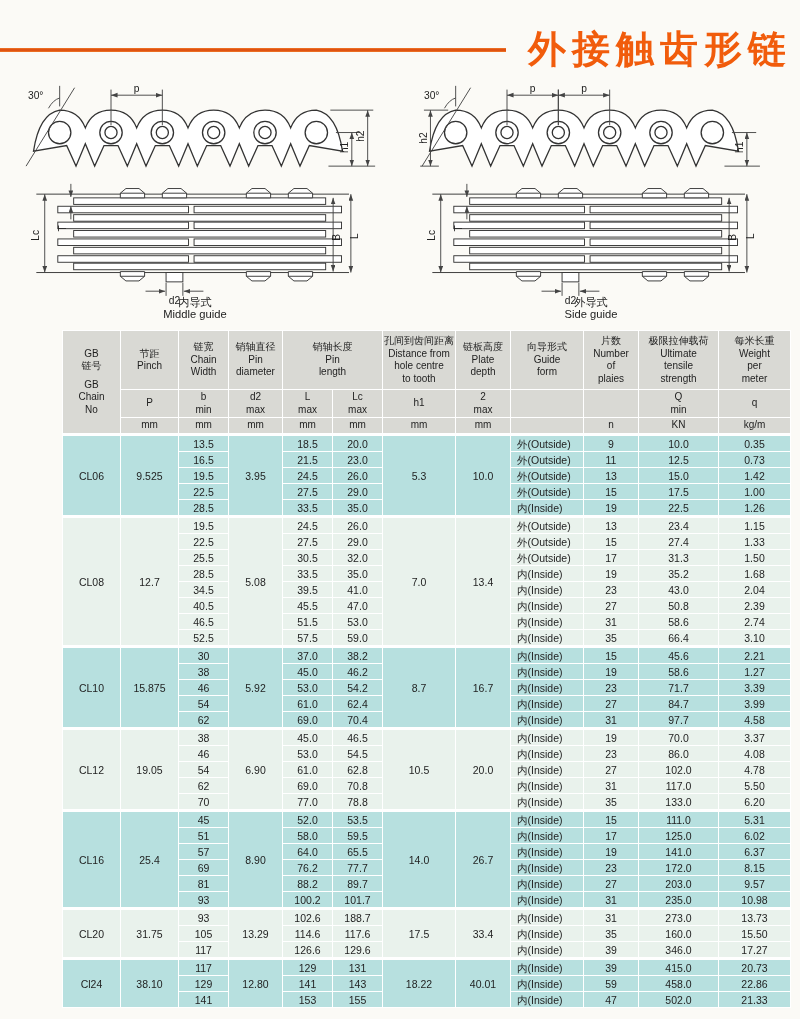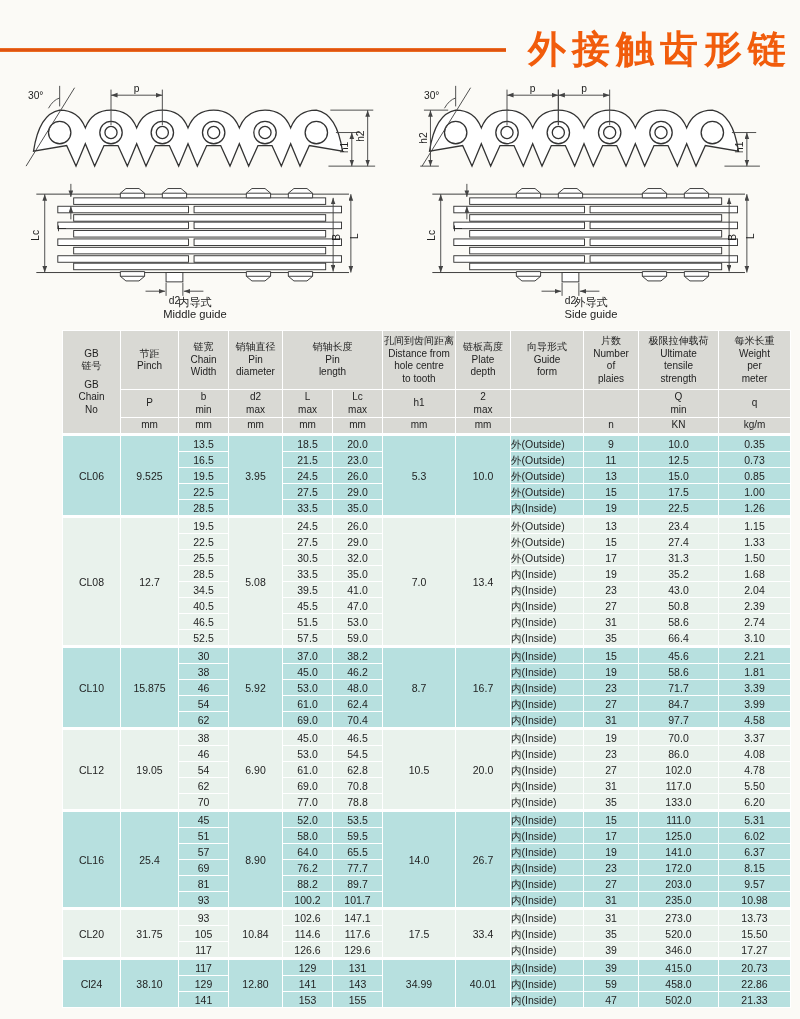--- a/index.html
+++ b/index.html
@@ -38,21 +38,21 @@
   thead tr.r2 td{height:22px;}
   thead tr.r3 td{height:13px;text-align:center;}
   .gbcell .gap{margin-top:6px;}
   tbody td{
     border:1px solid #fff;text-align:center;vertical-align:middle;
     height:15px;line-height:14px;padding:0;
   }
   tbody tr.sec-cyan td{background:#b7e0df;}
   tbody tr.sec-pale td{background:#e9f2ec;}
   tbody tr.sec-start td{border-top:3px solid #fff;}
-  tbody td.guide-cell{text-align:left;}
+  tbody td.guide-cell{text-align:left;padding-left:6px;}
 </style>
 </head>
 <body>
 
 <div class="top-rule"></div>
 <div class="page-title">外接触齿形链</div>
 
 <div class="drawings">
   <div class="drawing" id="dwL"><svg width="392" height="238" viewBox="0 0 385 255">
       <defs>
@@ -332,21 +332,21 @@
           <td>12.5</td>
           <td>0.73</td>
         </tr>
         <tr class="sec-cyan">
           <td>19.5</td>
           <td>24.5</td>
           <td>26.0</td>
           <td class="guide-cell">外(Outside)</td>
           <td>13</td>
           <td>15.0</td>
-          <td>0.85</td>
+          <td>1.42</td>
         </tr>
         <tr class="sec-cyan">
           <td>22.5</td>
           <td>27.5</td>
           <td>29.0</td>
           <td class="guide-cell">外(Outside)</td>
           <td>15</td>
           <td>17.5</td>
           <td>1.00</td>
         </tr>
@@ -450,26 +450,26 @@
           <td>45.6</td>
           <td>2.21</td>
         </tr>
         <tr class="sec-cyan">
           <td>38</td>
           <td>45.0</td>
           <td>46.2</td>
           <td class="guide-cell">内(Inside)</td>
           <td>19</td>
           <td>58.6</td>
-          <td>1.81</td>
+          <td>1.27</td>
         </tr>
         <tr class="sec-cyan">
           <td>46</td>
           <td>53.0</td>
-          <td>48.0</td>
+          <td>54.2</td>
           <td class="guide-cell">内(Inside)</td>
           <td>23</td>
           <td>71.7</td>
           <td>3.39</td>
         </tr>
         <tr class="sec-cyan">
           <td>54</td>
           <td>61.0</td>
           <td>62.4</td>
           <td class="guide-cell">内(Inside)</td>
@@ -592,56 +592,56 @@
           <td>101.7</td>
           <td class="guide-cell">内(Inside)</td>
           <td>31</td>
           <td>235.0</td>
           <td>10.98</td>
         </tr>
         <tr class="sec-pale sec-start">
           <td rowspan="3">CL20</td>
           <td rowspan="3">31.75</td>
           <td>93</td>
-          <td rowspan="3">10.84</td>
+          <td rowspan="3">13.29</td>
           <td>102.6</td>
-          <td>147.1</td>
+          <td>188.7</td>
           <td rowspan="3">17.5</td>
           <td rowspan="3">33.4</td>
           <td class="guide-cell">内(Inside)</td>
           <td>31</td>
           <td>273.0</td>
           <td>13.73</td>
         </tr>
         <tr class="sec-pale">
           <td>105</td>
           <td>114.6</td>
           <td>117.6</td>
           <td class="guide-cell">内(Inside)</td>
           <td>35</td>
-          <td>520.0</td>
+          <td>160.0</td>
           <td>15.50</td>
         </tr>
         <tr class="sec-pale">
           <td>117</td>
           <td>126.6</td>
           <td>129.6</td>
           <td class="guide-cell">内(Inside)</td>
           <td>39</td>
           <td>346.0</td>
           <td>17.27</td>
         </tr>
         <tr class="sec-cyan sec-start">
           <td rowspan="3">Cl24</td>
           <td rowspan="3">38.10</td>
           <td>117</td>
           <td rowspan="3">12.80</td>
           <td>129</td>
           <td>131</td>
-          <td rowspan="3">34.99</td>
+          <td rowspan="3">18.22</td>
           <td rowspan="3">40.01</td>
           <td class="guide-cell">内(Inside)</td>
           <td>39</td>
           <td>415.0</td>
           <td>20.73</td>
         </tr>
         <tr class="sec-cyan">
           <td>129</td>
           <td>141</td>
           <td>143</td>

